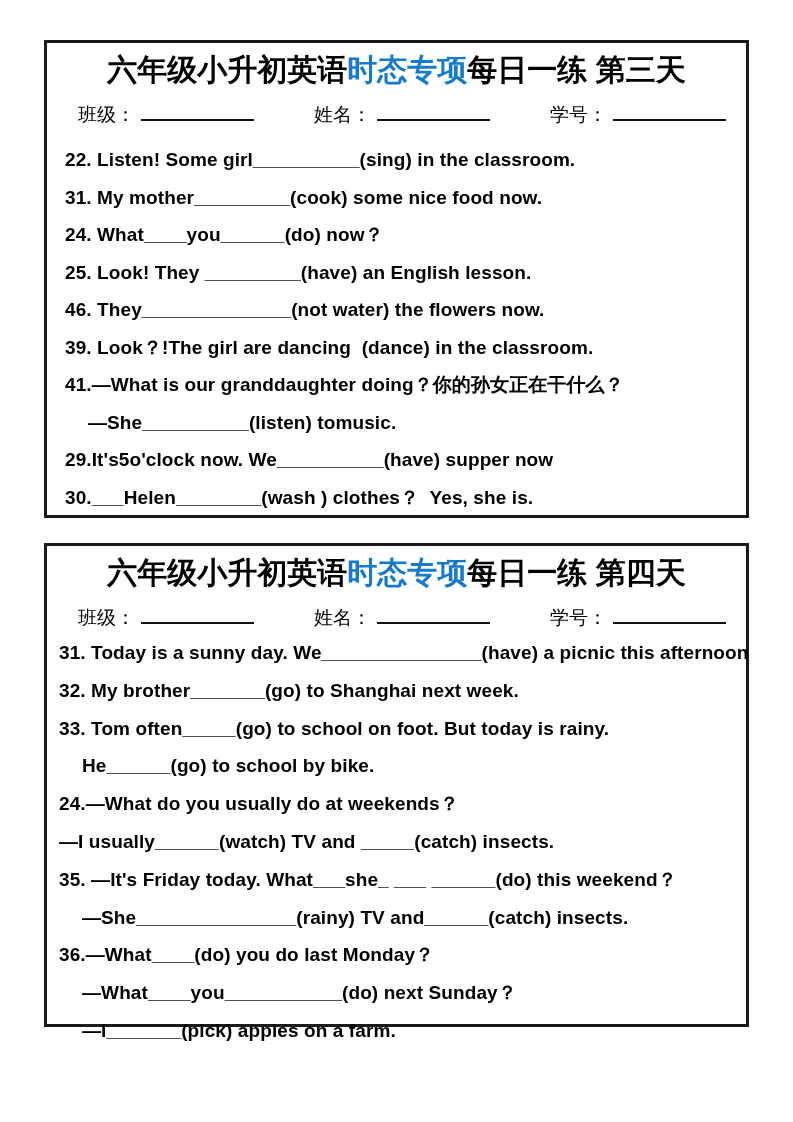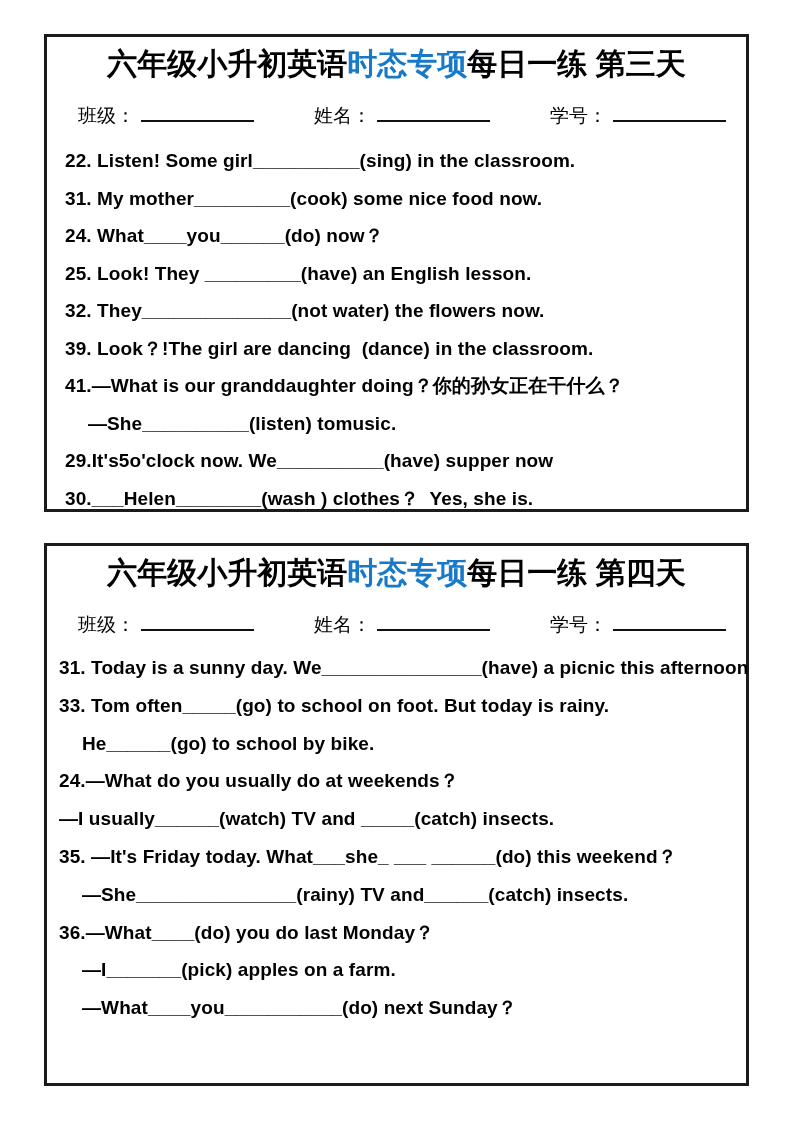--- a/index.html
+++ b/index.html
@@ -5,43 +5,43 @@
   html,body { margin:0; padding:0; background:#ffffff; }
   .page {
     position:relative; width:793px; height:1122px; background:#ffffff;
     font-family:"Liberation Sans","DejaVu Sans",sans-serif; color:#000;
     overflow:hidden;
   }
   .sheet {
     position:absolute; left:44px; width:705px; box-sizing:border-box;
     border:3px solid #1b1b1b; background:#ffffff;
   }
-  #sheet1 { top:34px;  height:478px; }
-  #sheet2 { top:543px; height:543px; }
+  #sheet1 { top:40px;  height:478px; }
+  #sheet2 { top:543px; height:484px; }
 
   .title {
     margin:9px 6px 0; text-align:center;
     font-size:30px; font-weight:bold; letter-spacing:0px; line-height:36px;
     white-space:nowrap;
   }
   .title .hl { color:#1879c8; }
 
   .fields {
     display:flex; justify-content:space-between; align-items:flex-end;
-    margin-top:22px; padding:0 20px 0 31px;
+    margin-top:15px; padding:0 20px 0 31px;
     font-size:19px; font-weight:normal; line-height:24px;
   }
   .field { white-space:nowrap; }
   .fline {
     display:inline-block; width:113px; height:3px;
     border-bottom:2px solid #111; margin-left:6px; vertical-align:baseline;
   }
 
   .qwrap { margin-top:14px; padding:0 10px 0 18px; }
-  #sheet2 .qwrap { margin-top:12px; padding-left:12px; }
+  #sheet2 .qwrap { margin-top:4px; padding-left:12px; }
   .q {
     font-size:19px; font-weight:bold; line-height:37.5px;
     white-space:pre; letter-spacing:0.1px;
   }
   #sheet2 .q { line-height:37.8px; }
   .ind1 { padding-left:23px; }
 </style>
 </head>
 <body>
 
@@ -52,43 +52,44 @@
     <div class="fields">
       <span class="field"><span>班级：</span><span class="fline"></span></span>
       <span class="field"><span>姓名：</span><span class="fline"></span></span>
       <span class="field"><span>学号：</span><span class="fline"></span></span>
     </div>
     <div class="qwrap">
         <div class="q">22. Listen! Some girl__________(sing) in the classroom.</div>
         <div class="q">31. My mother_________(cook) some nice food now.</div>
         <div class="q">24. What____you______(do) now？</div>
         <div class="q">25. Look! They _________(have) an English lesson.</div>
-        <div class="q">32. They______________(not water) the flowers now.</div>
+        <div class="q">46. They______________(not water) the flowers now.</div>
         <div class="q">39. Look？!The girl are dancing  (dance) in the classroom.</div>
         <div class="q">41.—What is our granddaughter doing？你的孙女正在干什么？</div>
         <div class="q ind1">—She__________(listen) tomusic.</div>
         <div class="q">29.It's5o'clock now. We__________(have) supper now</div>
         <div class="q">30.___Helen________(wash ) clothes？  Yes, she is.</div>
       </div>
   </section>
 
   <section class="sheet" id="sheet2">
     <h1 class="title"><span>六年级小升初英语</span><span class="hl" style="color: rgb(24, 121, 200);">时态专项</span><span>每日一练 第四天</span></h1>
     <div class="fields">
       <span class="field"><span>班级：</span><span class="fline"></span></span>
       <span class="field"><span>姓名：</span><span class="fline"></span></span>
       <span class="field"><span>学号：</span><span class="fline"></span></span>
     </div>
     <div class="qwrap">
         <div class="q">31. Today is a sunny day. We_______________(have) a picnic this afternoon</div>
+        <div class="q">32. My brother_______(go) to Shanghai next week.</div>
         <div class="q">33. Tom often_____(go) to school on foot. But today is rainy.</div>
         <div class="q ind1">He______(go) to school by bike.</div>
         <div class="q">24.—What do you usually do at weekends？</div>
         <div class="q">—I usually______(watch) TV and _____(catch) insects.</div>
         <div class="q">35. —It's Friday today. What___she_ ___ ______(do) this weekend？</div>
         <div class="q ind1">—She_______________(rainy) TV and______(catch) insects.</div>
         <div class="q">36.—What____(do) you do last Monday？</div>
+        <div class="q ind1">—What____you___________(do) next Sunday？</div>
         <div class="q ind1">—I_______(pick) apples on a farm.</div>
-        <div class="q ind1">—What____you___________(do) next Sunday？</div>
       </div>
   </section>
 
 </div>
 
 </body></html>

